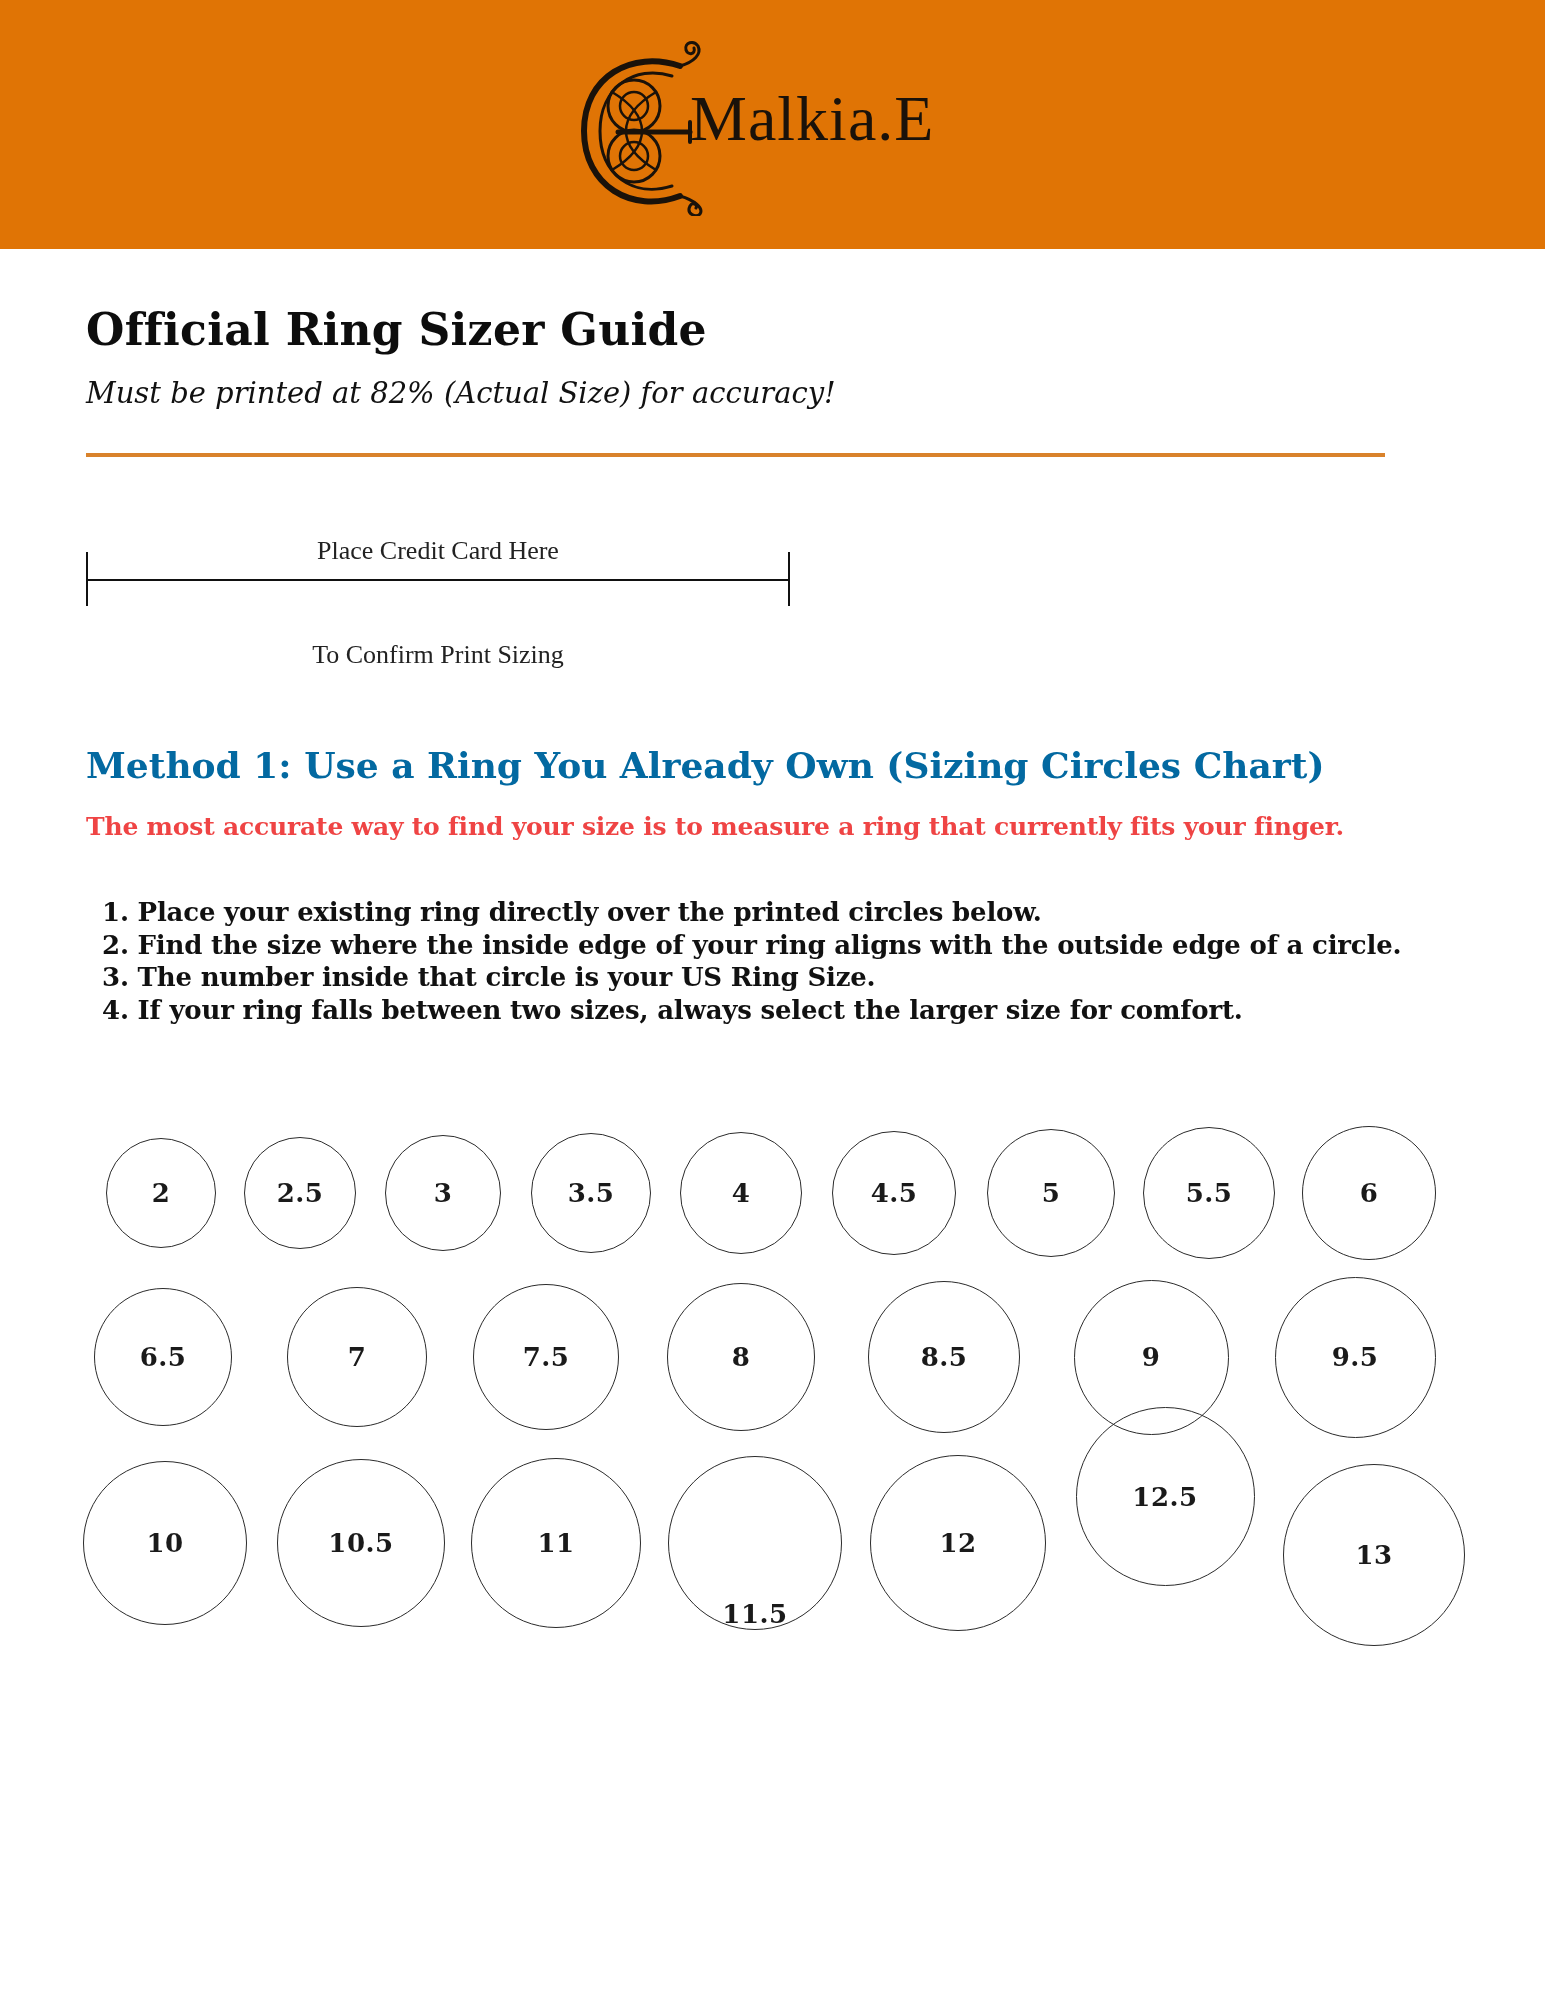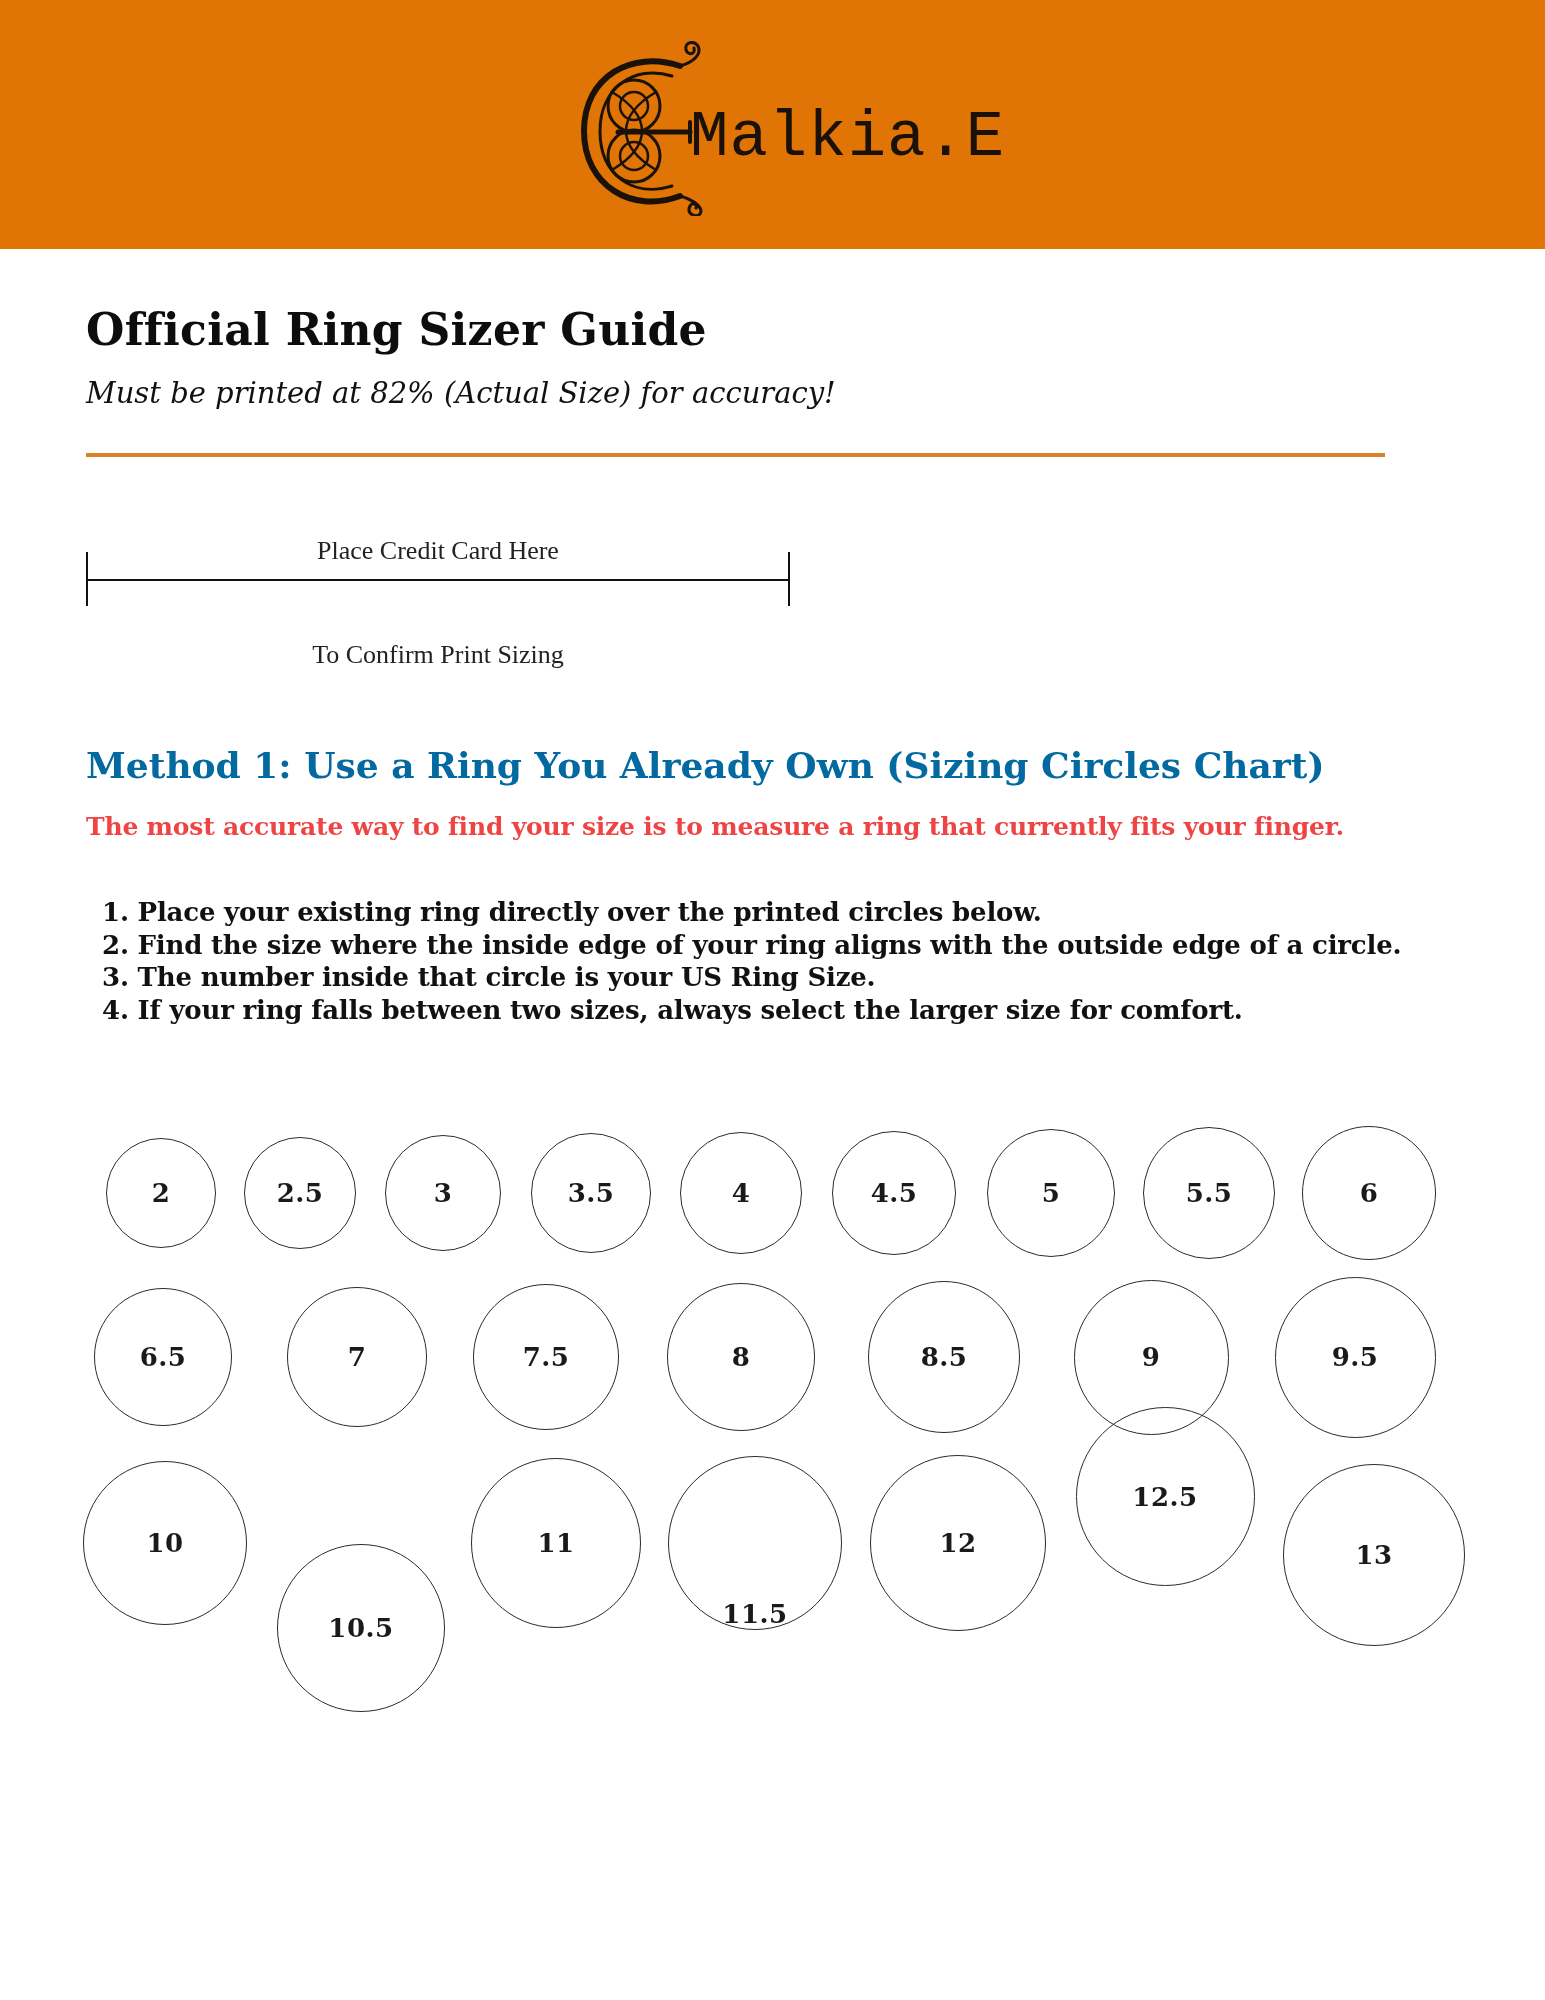--- a/index.html
+++ b/index.html
@@ -26,26 +26,25 @@
     position: absolute;
     left: 562px;
     top: 36px;
     width: 430px;
     height: 180px;
   }
   .logo-wordmark {
     position: absolute;
     left: 690px;
     top: 82px;
-    font-family: Liberation Mono, monospace;
+    font-family: Liberation Serif, serif;
     font-size: 64px;
     color: #1a120a;
     letter-spacing: 1px;
     white-space: nowrap;
-    margin-top: 20px;
   }
   .title {
     position: absolute;
     left: 86px;
     top: 304px;
     margin: 0;
     font-family: "DejaVu Serif", serif;
     font-weight: bold;
     font-size: 44px;
     letter-spacing: 0.3px;
@@ -259,21 +258,21 @@
     </div>
     <div class="ring" style="width: 155px; height: 155px; left: 1073.5px; top: 1279.5px;">
       <span>9</span>
     </div>
     <div class="ring" style="width: 161px; height: 161px; left: 1274.5px; top: 1276.5px;">
       <span>9.5</span>
     </div>
     <div class="ring" style="width: 164px; height: 164px; left: 83px; top: 1461px;">
       <span>10</span>
     </div>
-    <div class="ring" style="width: 168px; height: 168px; left: 277px; top: 1544px;">
+    <div class="ring" style="width: 168px; height: 168px; left: 277px; top: 1459px;">
       <span>10.5</span>
     </div>
     <div class="ring" style="width: 170px; height: 170px; left: 471px; top: 1458px;">
       <span>11</span>
     </div>
     <div class="ring" style="width: 174px; height: 174px; left: 668px; top: 1456px; align-items: flex-end;">
       <span>11.5</span>
     </div>
     <div class="ring" style="width: 176px; height: 176px; left: 870px; top: 1455px;">
       <span>12</span>

